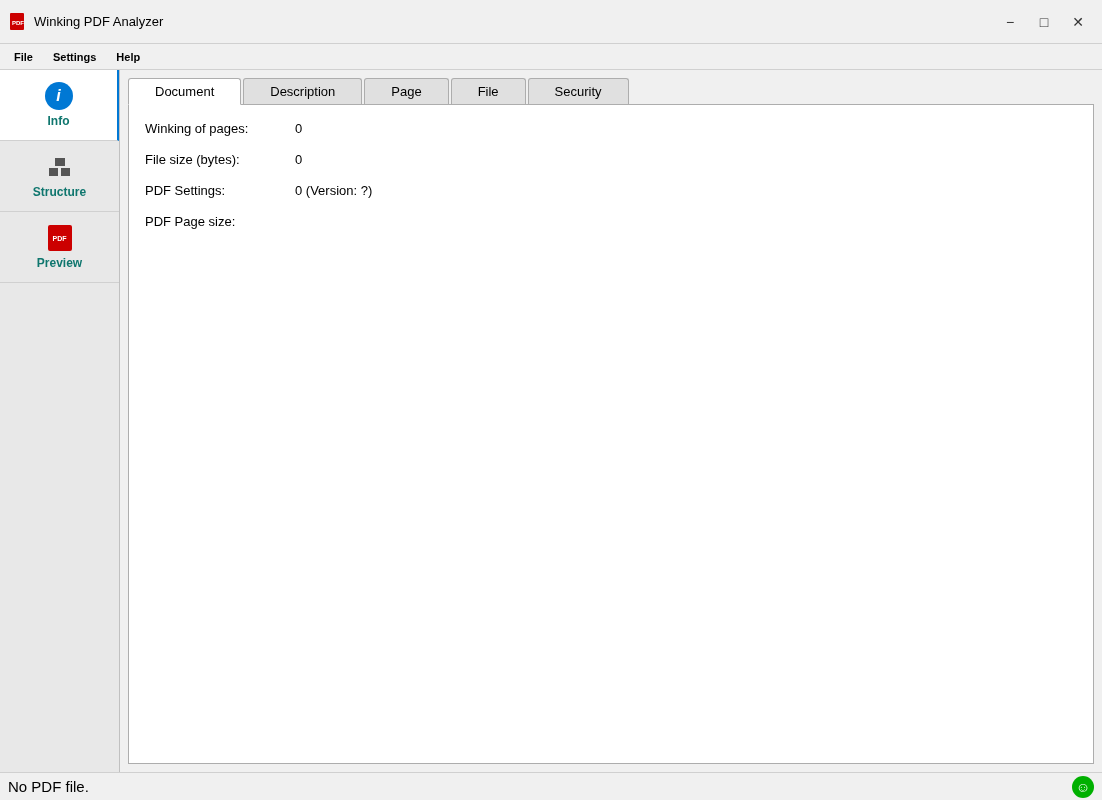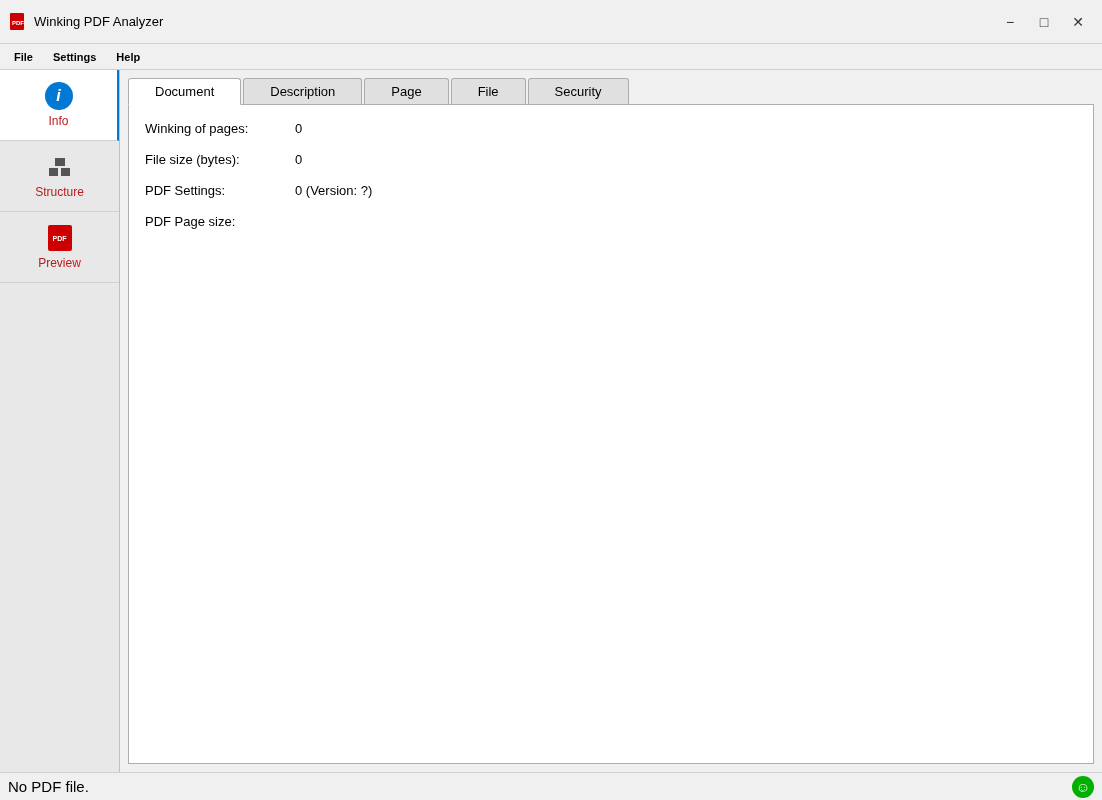--- a/index.html
+++ b/index.html
@@ -92,22 +92,22 @@
       align-items: center;
       justify-content: center;
       padding: 12px 8px;
       cursor: pointer;
       border-bottom: 1px solid #d0d0d0;
       gap: 4px;
     }
     .sidebar-item.active { background: #ffffff; border-right: 2px solid #0078d4; }
     .sidebar-label {
       font-size: 12px;
-      color: #b91c1c;
-      font-weight: normal;
+      color: #0f766e;
+      font-weight: bold;
     }
     .sidebar-icon {
       width: 28px;
       height: 28px;
       display: flex;
       align-items: center;
       justify-content: center;
     }
 
     

